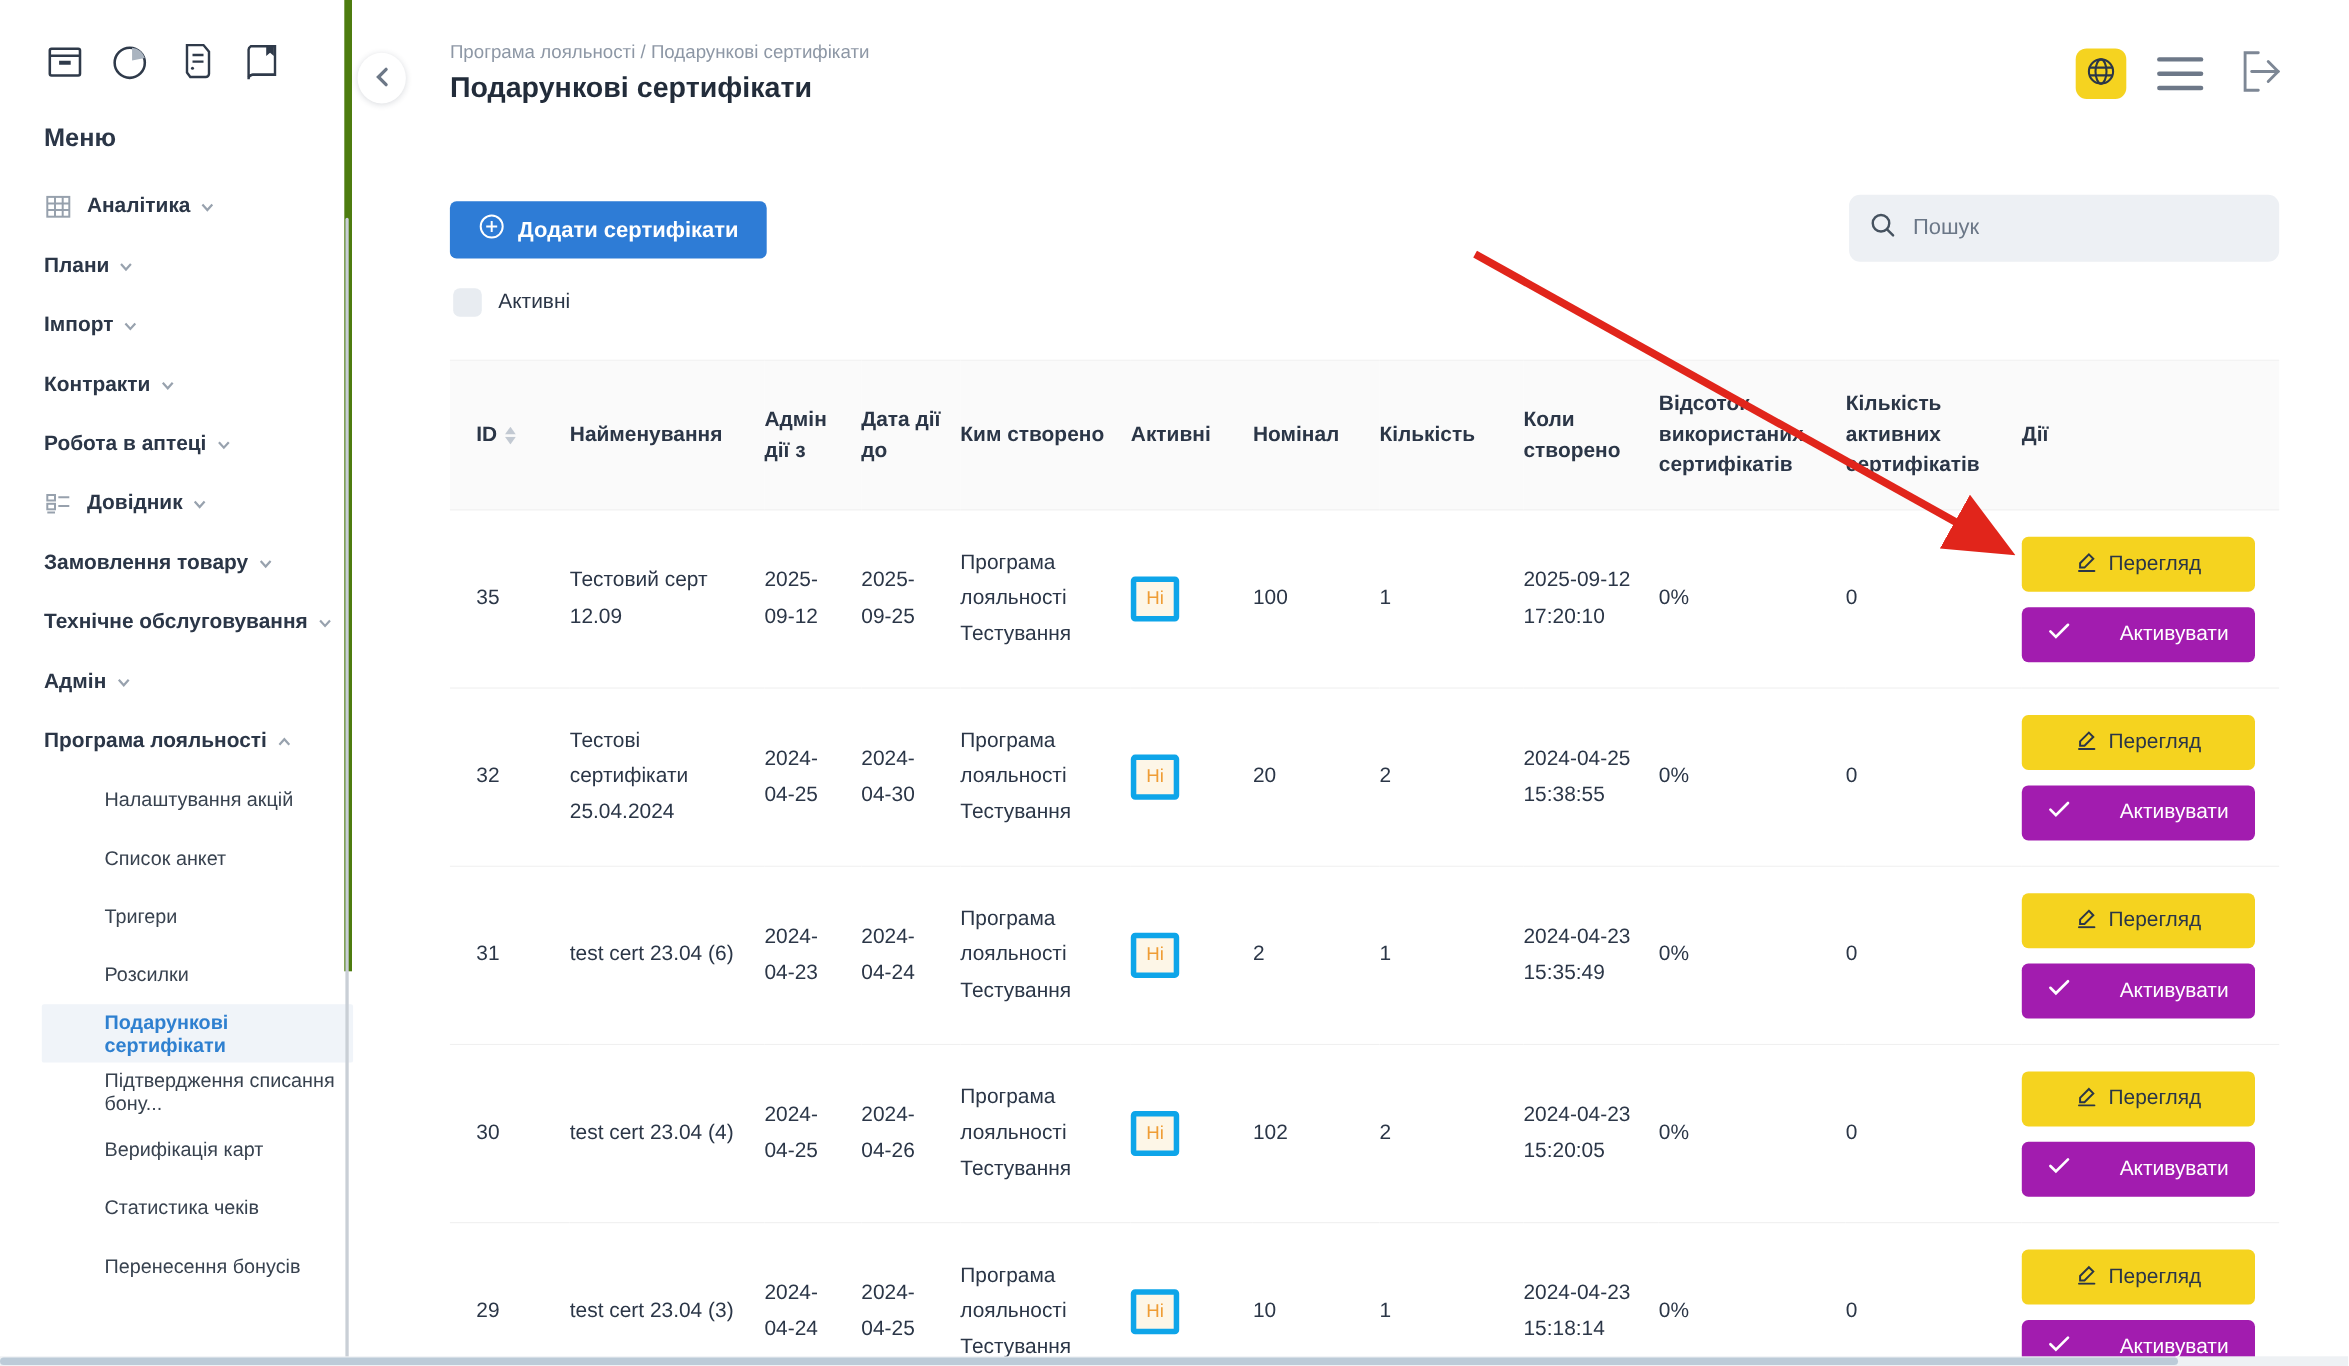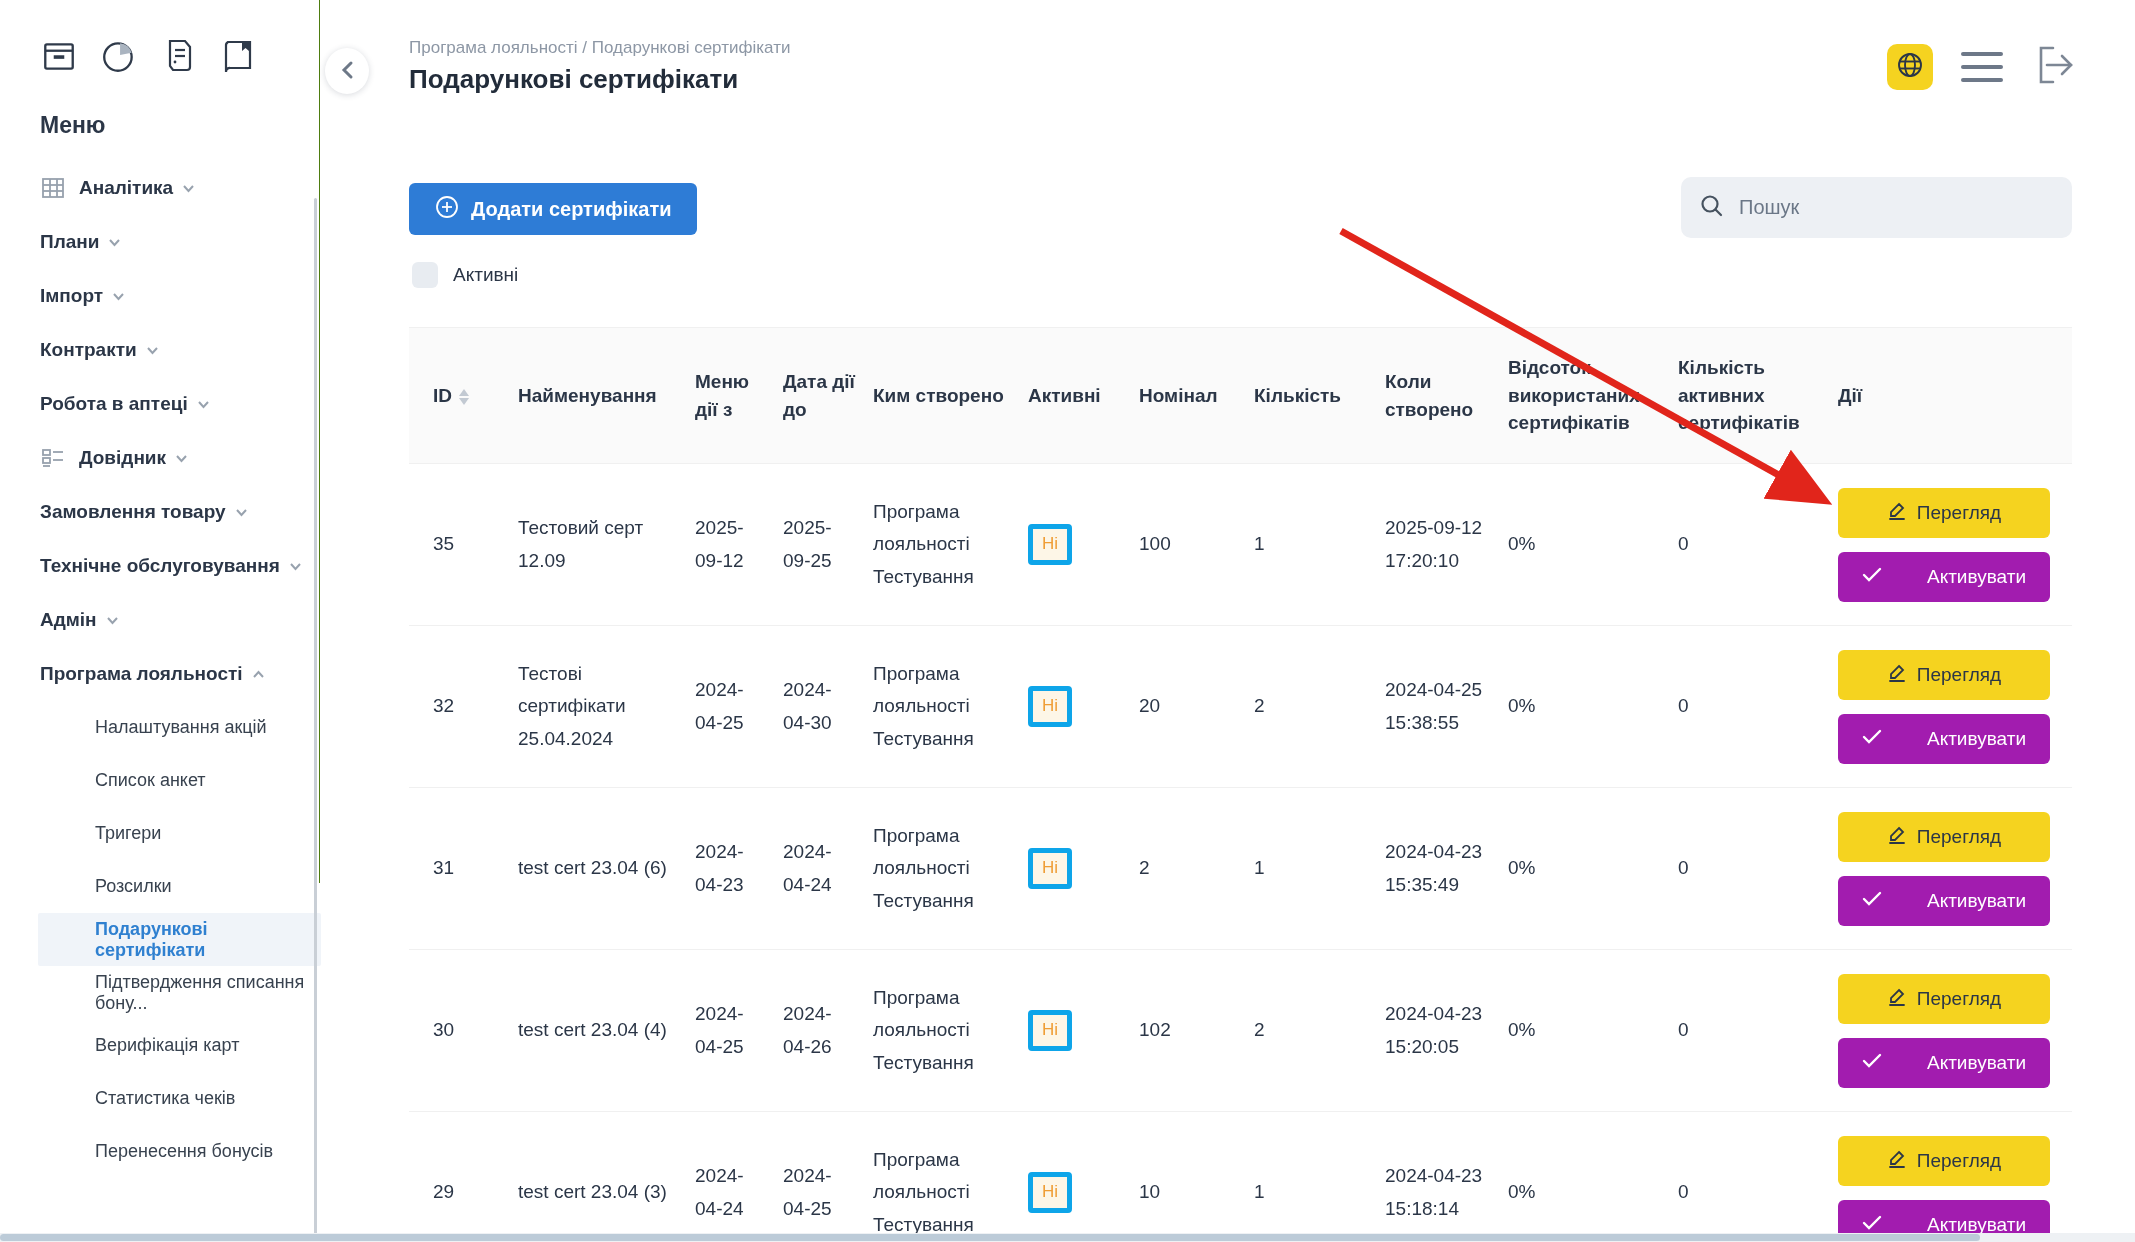--- a/index.html
+++ b/index.html
@@ -1,21 +1,21 @@
 <!DOCTYPE html>
 <html><head>
 <meta charset="utf-8">
 <style>
   html,body{margin:0;padding:0;background:#fff;}
   .screen{position:relative;width:2135px;height:1242px;background:#fff;overflow:hidden;
           font-family:"Liberation Sans","DejaVu Sans",sans-serif;color:#2b3647;}
 
   
   .sidebar{position:absolute;left:0;top:0;width:320px;height:883px;background:#fff;
-           border-right:1px solid #4d7c0f;box-sizing:border-box;padding:34px 0 0 40px;}
+           border-right:7px solid #4d7c0f;box-sizing:border-box;padding:34px 0 0 40px;}
   .top-icons{display:flex;gap:22px;align-items:center;height:44px;}
   .top-icons .ticon{width:38px;height:38px;display:inline-flex;align-items:center;justify-content:center;cursor:pointer;}
   .menu-title{font-size:23px;font-weight:700;margin-top:34px;color:#2b3647;}
   .menu{margin-top:22px;}
   .m-item{height:54px;display:flex;align-items:center;font-size:19px;font-weight:700;color:#2b3647;cursor:pointer;}
   .m-item .micon{width:26px;height:26px;margin-right:13px;display:inline-flex;}
   .chev{margin-left:9px;display:inline-flex;}
   .submenu{margin-left:0;}
   .s-item{height:53px;display:flex;align-items:center;font-size:18px;font-weight:400;color:#38424f;
           padding-left:57px;margin-left:-2px;cursor:pointer;}
@@ -329,21 +329,21 @@
             <span>ID</span><span class="sorter">
               <svg width="10" height="7" viewBox="0 0 10 7">
                   <polygon points="5,0 10,7 0,7" fill="#c2c9d2"></polygon>
                 </svg>
               <svg width="10" height="7" viewBox="0 0 10 7">
                   <polygon points="0,0 10,0 5,7" fill="#c2c9d2"></polygon>
                 </svg>
             </span>
           </th>
           <th>Найменування</th>
-          <th>Меню дії з</th>
+          <th>Адмін дії з</th>
           <th>Дата дії до</th>
           <th>Ким створено</th>
           <th>Активні</th>
           <th>Номінал</th>
           <th>Кількість</th>
           <th>Коли створено</th>
           <th>Відсоток використаних сертифікатів</th>
           <th>Кількість активних сертифікатів</th>
           <th>Дії</th>
         </tr>

